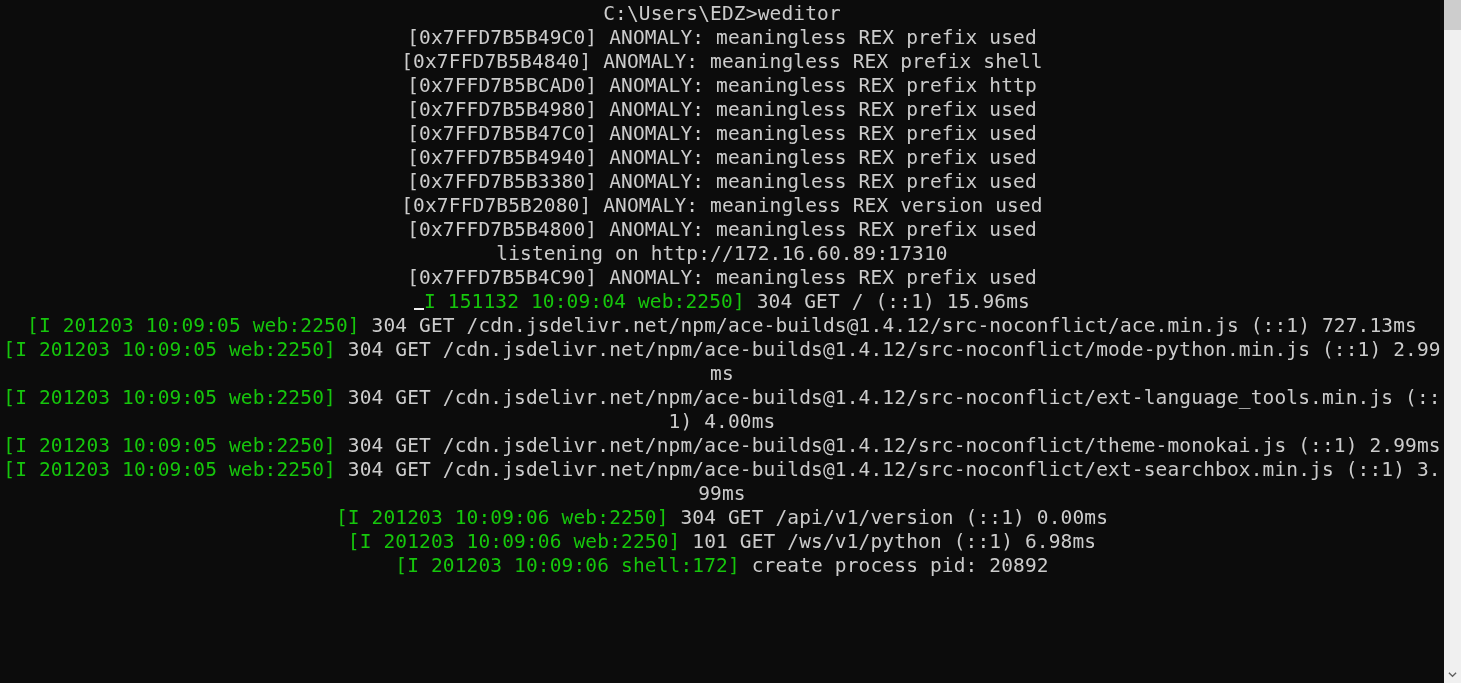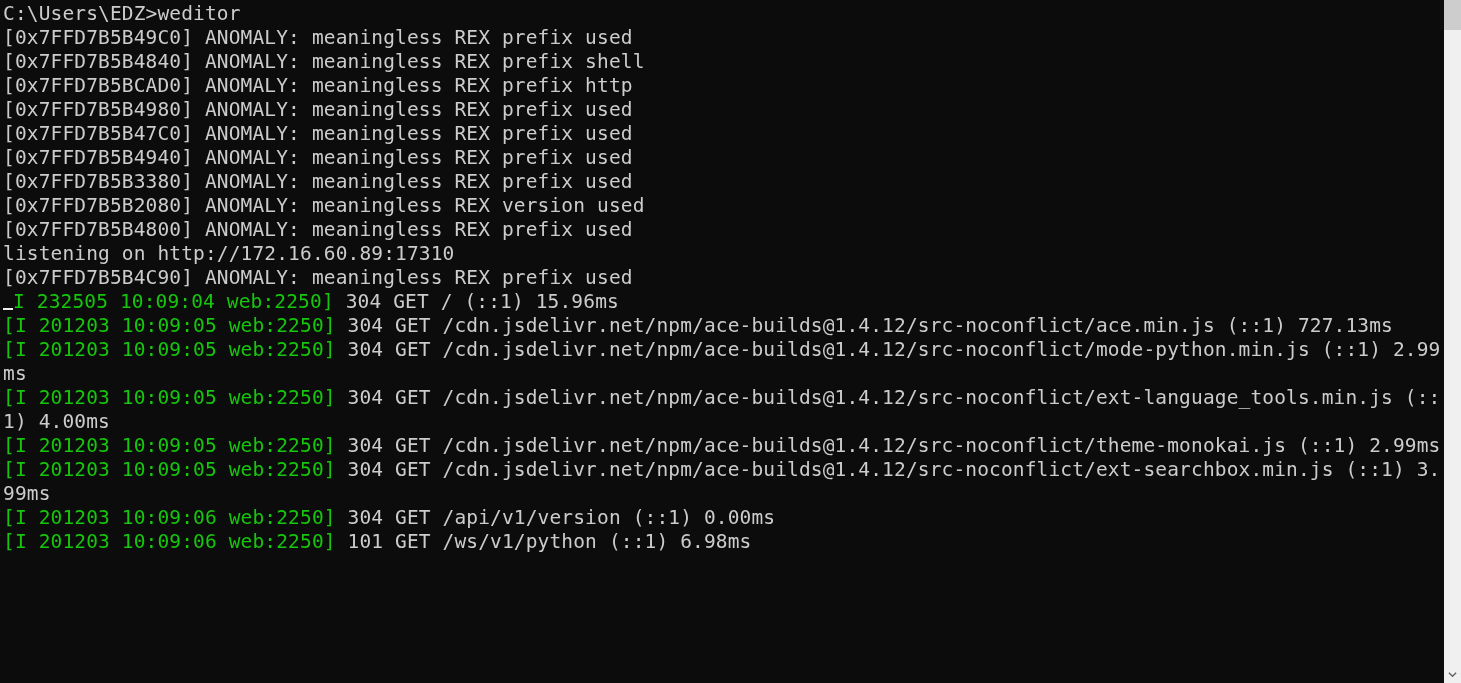--- a/index.html
+++ b/index.html
@@ -15,20 +15,21 @@
       position: relative;
     }
     .terminal {
       position: absolute;
       inset: 0;
       right: 17px;
       padding: 2px 3px;
       white-space: pre-wrap;
       word-break: break-all;
       letter-spacing: 0.14px;
+      text-align: center;
     }
     .line { display: block; }
     .white { color: #cccccc; }
     .green { color: #16c60c; }
     .cursor-underline {
       background: #eeeeee;
       display: inline-block;
       width: 10px;
       height: 2px;
       vertical-align: -2px;
@@ -68,28 +69,29 @@
 </span><span class="line white">[0x7FFD7B5B4840] ANOMALY: meaningless REX prefix shell
 </span><span class="line white">[0x7FFD7B5BCAD0] ANOMALY: meaningless REX prefix http
 </span><span class="line white">[0x7FFD7B5B4980] ANOMALY: meaningless REX prefix used
 </span><span class="line white">[0x7FFD7B5B47C0] ANOMALY: meaningless REX prefix used
 </span><span class="line white">[0x7FFD7B5B4940] ANOMALY: meaningless REX prefix used
 </span><span class="line white">[0x7FFD7B5B3380] ANOMALY: meaningless REX prefix used
 </span><span class="line white">[0x7FFD7B5B2080] ANOMALY: meaningless REX version used
 </span><span class="line white">[0x7FFD7B5B4800] ANOMALY: meaningless REX prefix used
 </span><span class="line white">listening on http://172.16.60.89:17310
 </span><span class="line white">[0x7FFD7B5B4C90] ANOMALY: meaningless REX prefix used
-</span><span class="line"><span class="cursor-underline"></span><span class="green">I 232505 10:09:04 web:2250]</span><span class="white"> 304 GET / (::1) 15.96ms</span>
+</span><span class="line"><span class="cursor-underline"></span><span class="green">I 151132 10:09:04 web:2250]</span><span class="white"> 304 GET / (::1) 15.96ms</span>
 </span><span class="line"><span class="green">[I 201203 10:09:05 web:2250]</span><span class="white"> 304 GET /cdn.jsdelivr.net/npm/ace-builds@1.4.12/src-noconflict/ace.min.js (::1) 727.13ms</span>
 </span><span class="line"><span class="green">[I 201203 10:09:05 web:2250]</span><span class="white"> 304 GET /cdn.jsdelivr.net/npm/ace-builds@1.4.12/src-noconflict/mode-python.min.js (::1) 2.99ms</span>
 </span><span class="line"><span class="green">[I 201203 10:09:05 web:2250]</span><span class="white"> 304 GET /cdn.jsdelivr.net/npm/ace-builds@1.4.12/src-noconflict/ext-language_tools.min.js (::1) 4.00ms</span>
 </span><span class="line"><span class="green">[I 201203 10:09:05 web:2250]</span><span class="white"> 304 GET /cdn.jsdelivr.net/npm/ace-builds@1.4.12/src-noconflict/theme-monokai.js (::1) 2.99ms</span>
 </span><span class="line"><span class="green">[I 201203 10:09:05 web:2250]</span><span class="white"> 304 GET /cdn.jsdelivr.net/npm/ace-builds@1.4.12/src-noconflict/ext-searchbox.min.js (::1) 3.99ms</span>
 </span><span class="line"><span class="green">[I 201203 10:09:06 web:2250]</span><span class="white"> 304 GET /api/v1/version (::1) 0.00ms</span>
 </span><span class="line"><span class="green">[I 201203 10:09:06 web:2250]</span><span class="white"> 101 GET /ws/v1/python (::1) 6.98ms</span>
+</span><span class="line"><span class="green">[I 201203 10:09:06 shell:172]</span><span class="white"> create process pid: 20892</span>
 </span></div>
 
 <div class="scrollbar">
   <div class="thumb"></div>
   <div class="arrow-down">
     <svg width="9" height="9" viewBox="0 0 10 10">
         <path d="M1 3 L5 7 L9 3" fill="none" stroke="#606060" stroke-width="1.4"></path>
       </svg>
   </div>
 </div>

